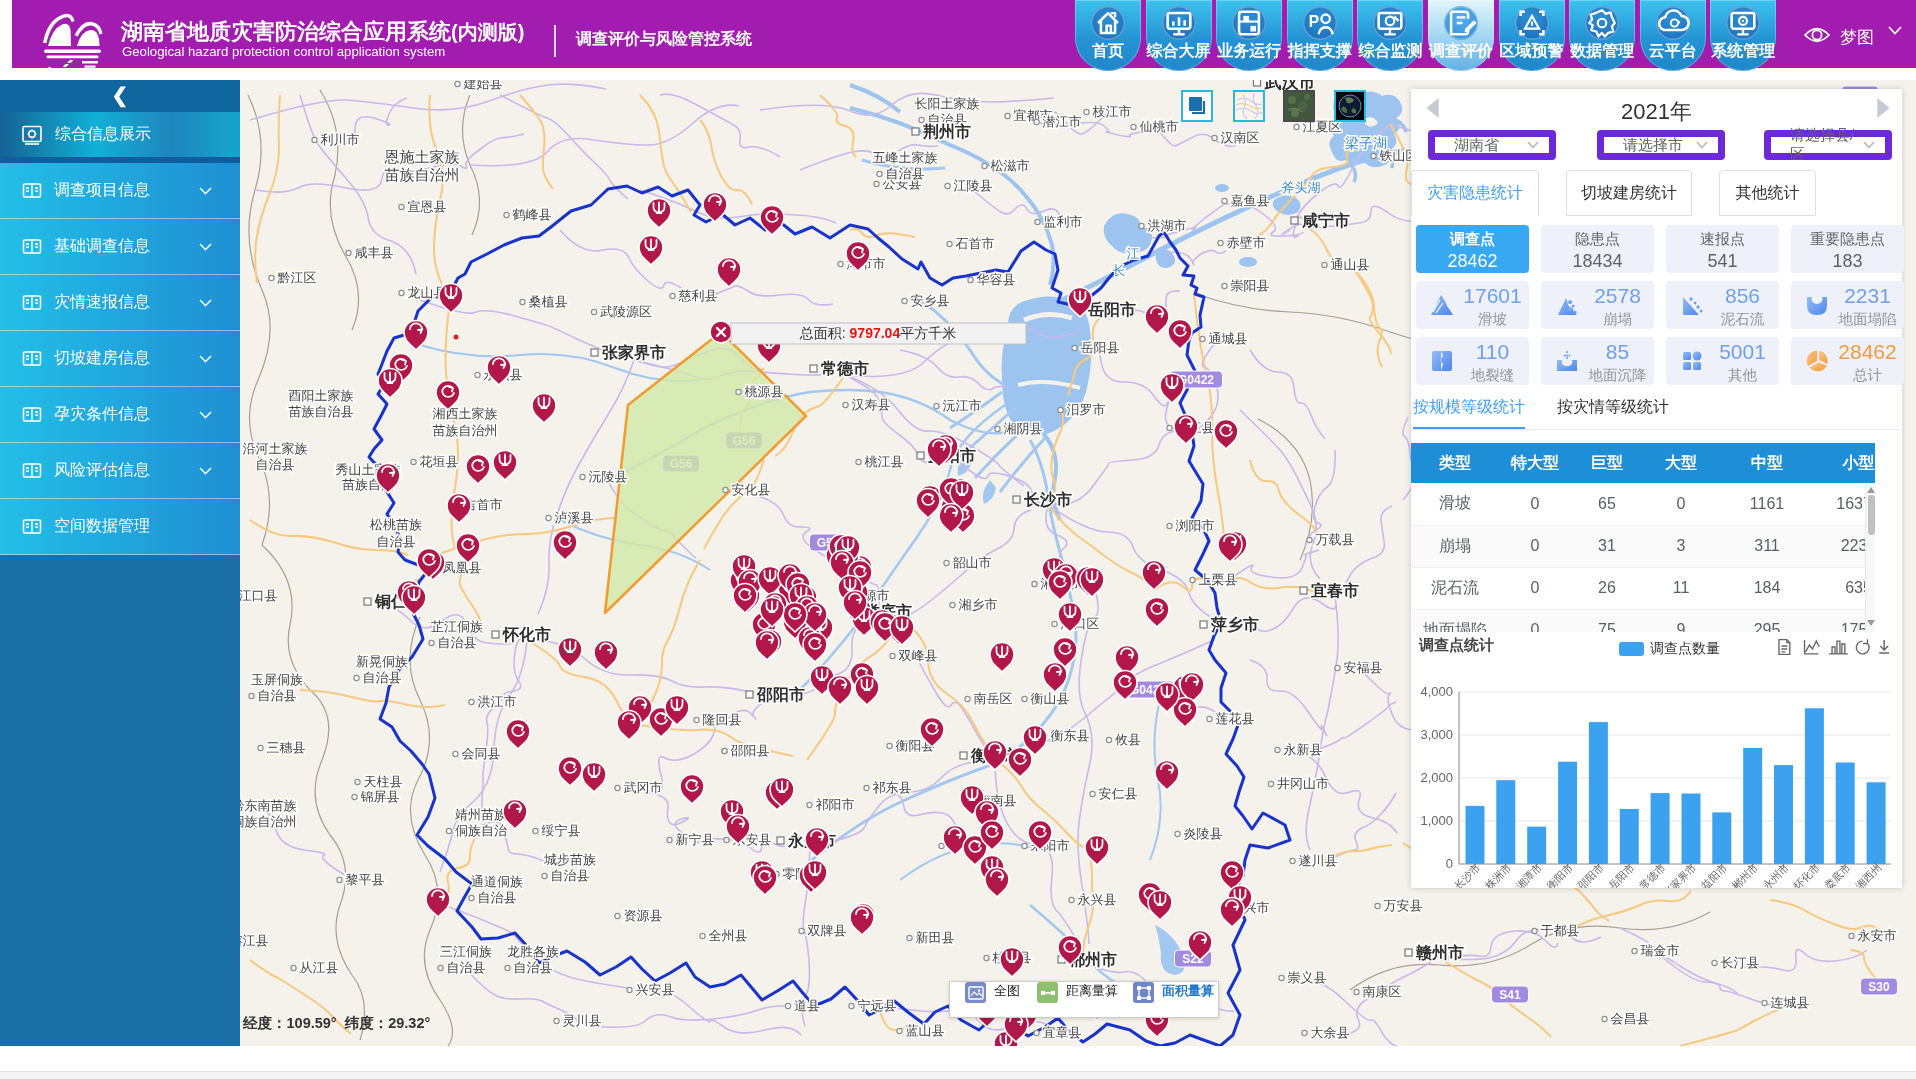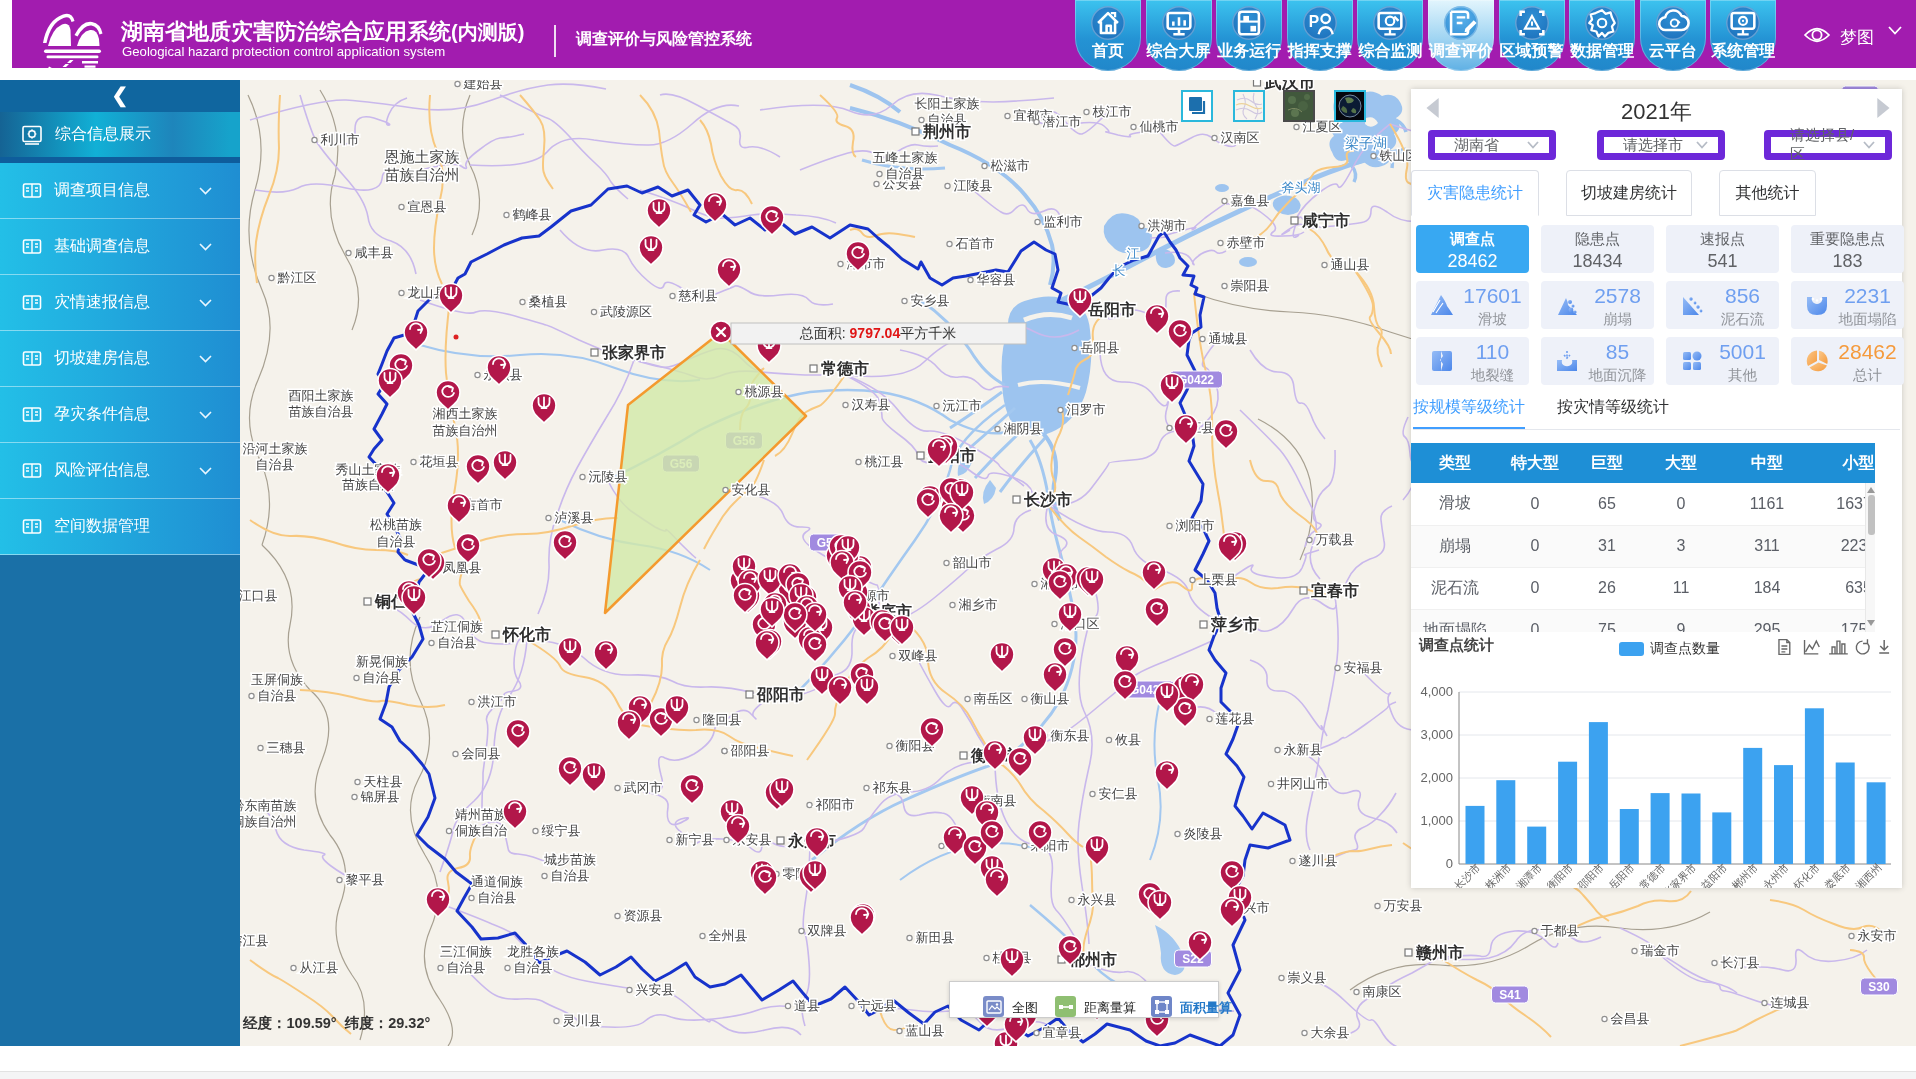--- a/index.html
+++ b/index.html
@@ -57,21 +57,21 @@
 .sb-up {position:absolute;top:2px;left:1px;border:4px solid transparent;border-bottom:6px solid #999;transform:translateY(-2px)}
 .sb-dn {position:absolute;bottom:2px;left:1px;border:4px solid transparent;border-top:6px solid #999}
 .sb-thumb {position:absolute;top:12px;left:1.5px;width:7px;height:40px;background:#c1c1c1;border-radius:3px}
 .chart-title {position:absolute;left:8px;top:547px;font-size:15px;font-weight:bold;color:#444}
 .legend {position:absolute;left:208px;top:551px;font-size:14px;color:#333;display:flex;align-items:center}
 .lg-sw {display:inline-block;width:25px;height:14px;background:#3ca2f0;border-radius:3px;margin-right:6px}
 #coords {position:absolute;left:243px;top:934px;font-size:14.5px;font-weight:bold;color:#333;z-index:5}
 #footer1 {position:absolute;left:0;top:1046px;width:1916px;height:25px;background:#fff;z-index:25}
 #footer2 {position:absolute;left:0;top:1071px;width:1916px;height:8px;background:#f4f4f5;border-top:1px solid #e2e2e2;z-index:25}
 .lbtn {position:absolute;top:10px;width:32px;height:32px;border:2px solid;z-index:5;display:flex;align-items:center;justify-content:center;overflow:hidden}
-#mtoolbar {position:absolute;left:949px;top:901px;width:270px;height:37px;background:#fff;border:1px solid #ccc;box-shadow:0 1px 4px rgba(0,0,0,.15);z-index:5;display:flex;align-items:flex-end;padding-left:33px;white-space:nowrap}
+#mtoolbar {position:absolute;left:949px;top:901px;width:270px;height:37px;background:#fff;border:1px solid #ccc;box-shadow:0 1px 4px rgba(0,0,0,.15);z-index:5;display:flex;align-items:flex-start;padding-left:15px;white-space:nowrap}
 .mt-ic {width:21px;height:21px;border-radius:3px;display:inline-flex;align-items:center;justify-content:center;flex:none}
 .mt-t {font-size:13px;color:#222;margin-left:8px}
 </style></head>
 <body>
 <div id="map"><svg width="1916" height="966" viewBox="0 80 1916 966" font-family="Liberation Sans">
 <path d="M1008,330 Q1006,305 1028,300 Q1052,292 1072,302 Q1088,308 1090,330 Q1094,362 1086,392 Q1078,418 1056,430 Q1034,442 1016,428 Q1002,412 1002,378 Q1000,350 1008,330 Z" fill="#9dc4ef"></path>
 <path d="M1024,320 Q1048,310 1072,318" stroke="#f5f2eb" stroke-width="5" fill="none"></path>
 <path d="M1018,385 Q1044,378 1080,388" stroke="#f5f2eb" stroke-width="4" fill="none"></path>
 <path d="M1040,430 Q1060,450 1055,478 Q1050,500 1060,520" stroke="#9dc4ef" stroke-width="4" fill="none"></path>
 <path d="M850,108 Q900,120 950,145 Q1000,165 1025,195 Q1045,218 1052,245 Q1056,265 1050,285" stroke="#9dc4ef" stroke-width="4" fill="none"></path>

